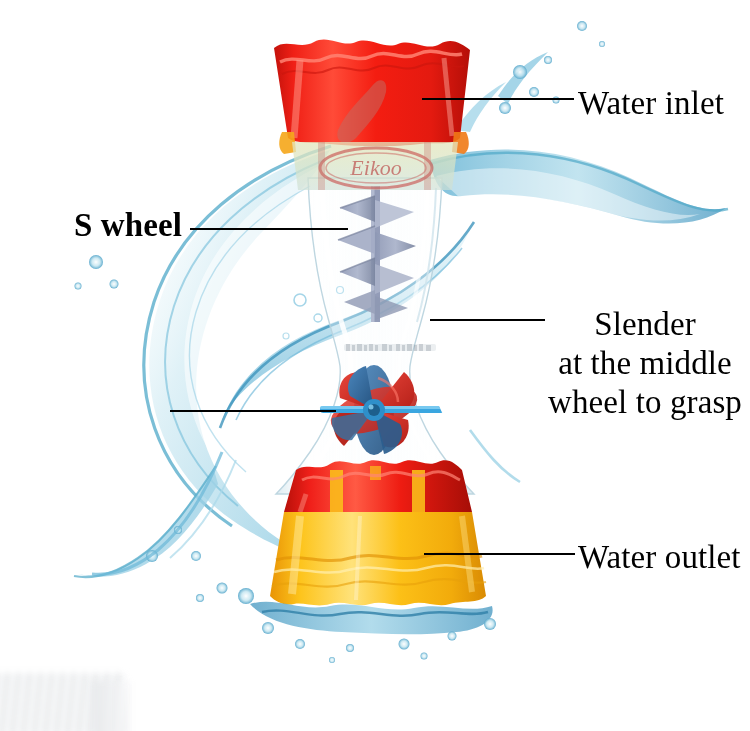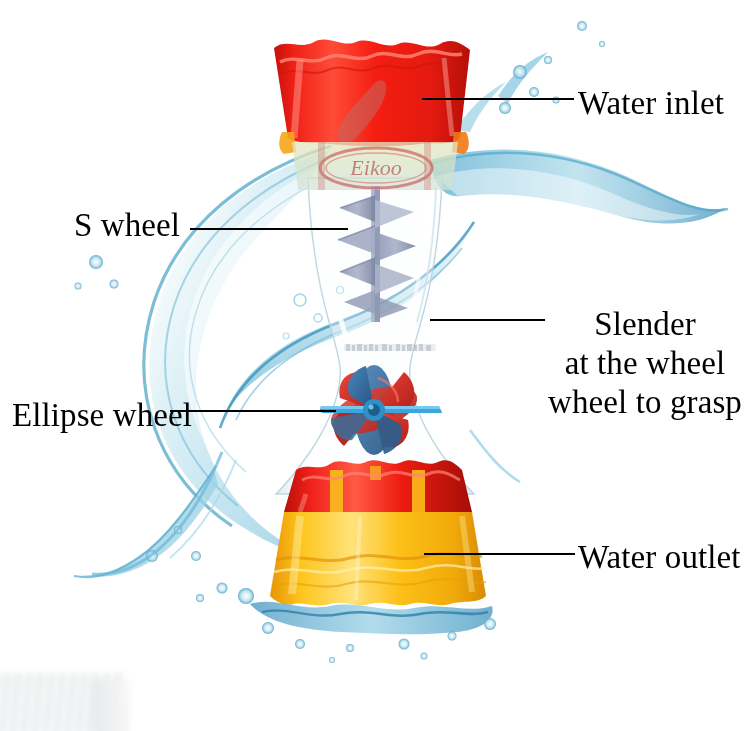--- a/index.html
+++ b/index.html
@@ -61,21 +61,21 @@
     color: #000000;
     font-family: "Liberation Serif", "DejaVu Serif", serif;
     font-size: 33px;
     line-height: 1.18;
     white-space: pre;
     letter-spacing: .1px;
   }
   .label.multi { white-space: normal; text-align: center; }
 
   #label-water-inlet  { left: 578px; top: 84px; }
-  #label-s-wheel      { left: 74px;  top: 206px; }
+  #label-s-wheel      { left: 74px;  top: 206px; font-weight: bold; }
   #label-slender      { left: 546px; top: 305px; width: 198px; }
   #label-ellipse      { left: 12px;  top: 396px; }
   #label-water-outlet { left: 578px; top: 538px; }
 
   .leader {
     position: absolute;
     z-index: 6;
     background: #000000;
     height: 2px;
   }
@@ -429,21 +429,20 @@
   <div class="leader" id="leader-slender"></div>
   <div class="leader" id="leader-ellipse"></div>
   <div class="leader" id="leader-water-outlet"></div>
 
   <div class="label" id="label-water-inlet">Water inlet</div>
 
   <div class="label" id="label-s-wheel">S wheel</div>
 
   <div class="label multi" id="label-slender">
     <div>Slender</div>
-    <div>at the wheel</div>
+    <div>at the middle</div>
     <div>wheel to grasp</div>
   </div>
 
-  <div class="label" id="label-ellipse">Ellipse wheel</div>
 
   <div class="label" id="label-water-outlet">Water outlet</div>
 
 </div>
 
 </body></html>

